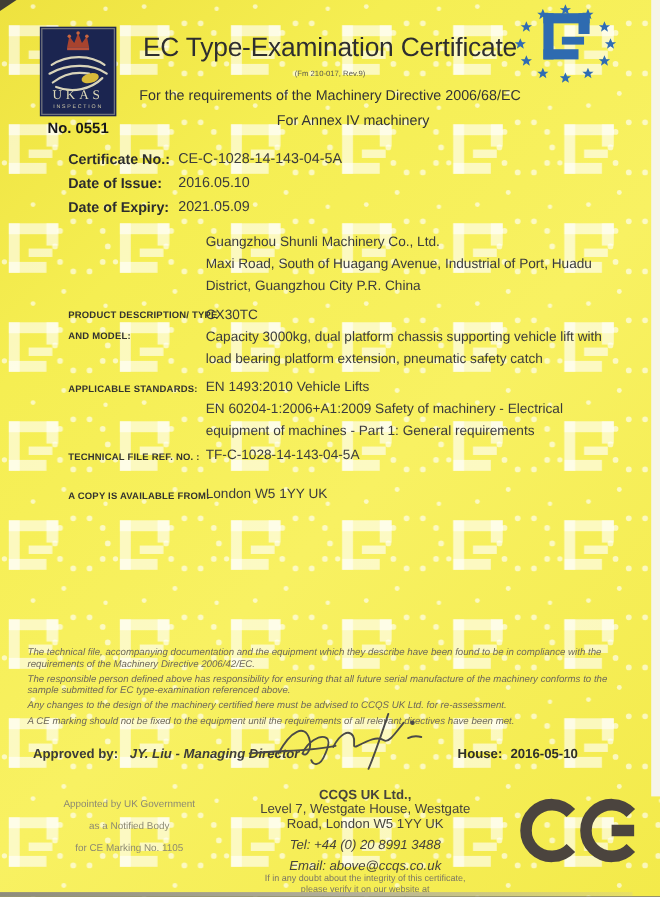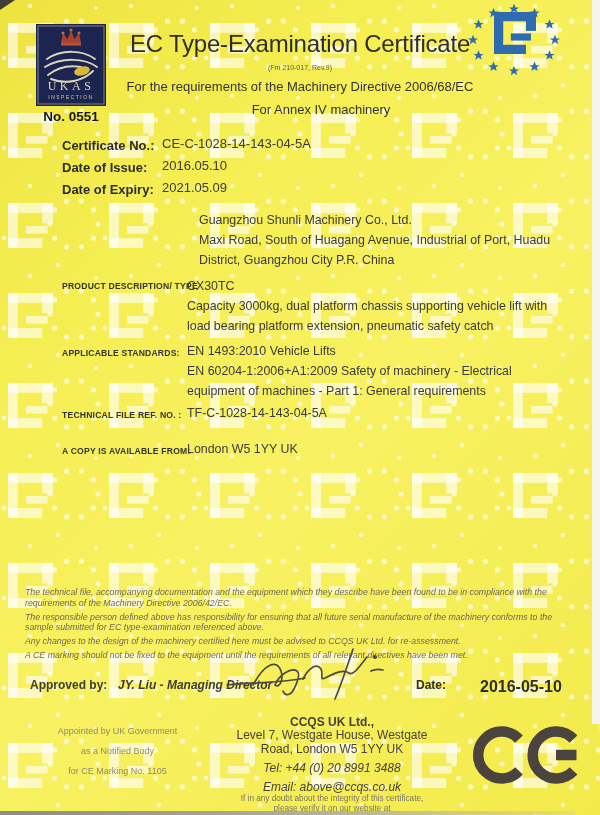--- a/index.html
+++ b/index.html
@@ -26,21 +26,21 @@
   .slabel{font-weight:bold;font-size:8.6px;letter-spacing:.2px;color:#33332f;line-height:19px;}
   .svalue{font-size:12.4px;color:#3b3b3d;line-height:20px;}
   
   .legal{left:25px;top:587px;width:557px;}
   .legal p{margin:0 0 3.5px 0;font-style:italic;font-size:8.8px;line-height:10.5px;color:#6e685a;}
   
   .approve-label{left:30px;top:678px;font-weight:bold;font-size:12px;color:#3c3c38;}
   .approver{left:118px;top:678px;font-weight:bold;font-style:italic;font-size:12px;color:#3c3c38;}
   .sig{left:225px;top:645px;}
   .date-label{left:416px;top:678px;font-weight:bold;font-size:12px;color:#2e2e2c;}
-  .date-value{left:480px;top:678px;font-weight:bold;font-size:16px;color:#2e2e2c;}
+  .date-value{left:464px;top:678px;font-weight:bold;font-size:12px;color:#2e2e2c;}
   
   .nb{left:25px;top:721px;width:185px;text-align:center;font-size:9px;color:#8d8a72;line-height:20px;}
   .fc{left:203px;top:715px;width:258px;text-align:center;color:#46433c;}
   .fc .co{font-weight:bold;font-size:12px;line-height:14px;}
   .fc .ad{font-size:12px;line-height:13.5px;}
   .fc .tl{font-size:12px;line-height:14px;margin-top:5px;font-style:italic;}
   .fc .nt{font-size:8.2px;line-height:9.6px;color:#7b7664;}
   .ce{left:470px;top:720px;}
   
   .corner{left:0;top:0;width:0;height:0;border-top:10px solid #413e35;border-right:15px solid transparent;z-index:3;}
@@ -149,28 +149,29 @@
     </div>
     <div class="abs row" style="left:62px;top:158px;">
       <span class="biglabel">Date of Issue:</span>
       <span class="bigvalue" style="position:absolute;left:100px;top:0;white-space:nowrap;">2016.05.10</span>
     </div>
     <div class="abs row" style="left:62px;top:180px;">
       <span class="biglabel">Date of Expiry:</span>
       <span class="bigvalue" style="position:absolute;left:100px;top:0;white-space:nowrap;">2021.05.09</span>
     </div>
 
-    <div class="abs" style="left:187px;top:210px;width:395px;margin-left:12px;">
+    <div class="abs" style="left:187px;top:210px;width:395px;">
       <div class="svalue">Guangzhou Shunli Machinery Co., Ltd.</div>
       <div class="svalue">Maxi Road, South of Huagang Avenue, Industrial of Port, Huadu</div>
       <div class="svalue">District, Guangzhou City P.R. China</div>
     </div>
 
     <div class="abs" style="left:62px;top:277px;width:140px;">
       <div class="slabel">PRODUCT DESCRIPTION/ TYPE</div>
+      <div class="slabel">AND MODEL:</div>
     </div>
     <div class="abs" style="left:187px;top:276px;width:400px;">
       <div class="svalue">CX30TC</div>
       <div class="svalue">Capacity 3000kg, dual platform chassis supporting vehicle lift with</div>
       <div class="svalue">load bearing platform extension, pneumatic safety catch</div>
     </div>
 
     <div class="abs slabel" style="left:62px;top:344px;">APPLICABLE STANDARDS:</div>
     <div class="abs" style="left:187px;top:341px;width:400px;">
       <div class="svalue">EN 1493:2010 Vehicle Lifts</div>
@@ -198,21 +199,21 @@
     <svg class="abs sig" width="170" height="58" viewBox="0 0 170 58">
       <g fill="none" stroke="#4a4a48" stroke-width="1.7" stroke-linecap="round">
         <path d="M2,40 C30,37 58,38 80,33"></path>
         <path d="M28,40 C40,18 52,14 56,26 C59,35 54,44 50,40 C54,30 66,22 72,26 C76,29 72,38 69,44 C66,50 60,52 58,46"></path>
         <path d="M78,34 C84,22 92,18 96,24 C99,29 94,36 100,33 C110,28 118,24 124,28 C128,31 134,22 142,12"></path>
         <path d="M128,4 C122,22 116,40 110,54"></path>
         <path d="M146,26 C150,24 154,24 158,25"></path>
         <circle cx="150" cy="12" r="1.2" fill="#4a4a48"></circle>
       </g>
     </svg>
-    <div class="abs date-label">Date:</div>
+    <div class="abs date-label">House:</div>
     <div class="abs date-value">2016-05-10</div>
 
     <div class="abs nb">
       <div>Appointed by UK Government</div>
       <div>as a Notified Body</div>
       <div>for CE Marking No. 1105</div>
     </div>
 
     <div class="abs fc">
       <div class="co">CCQS UK Ltd.,</div>

